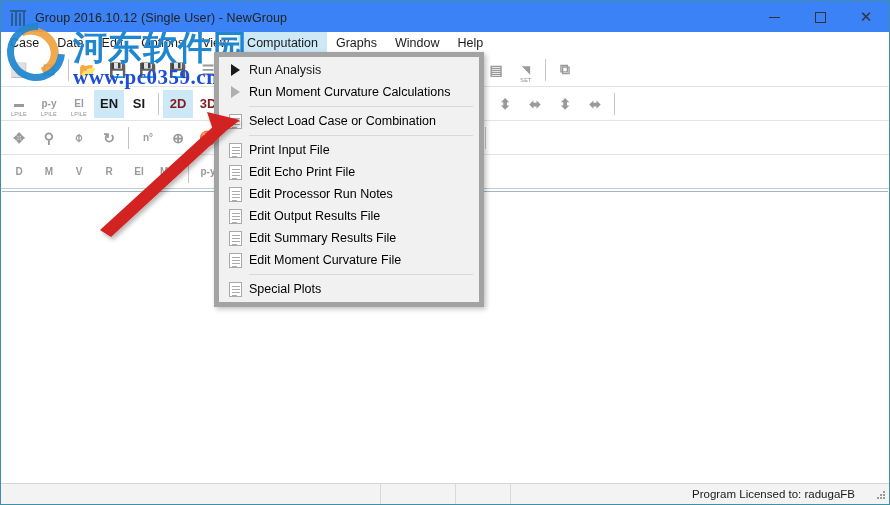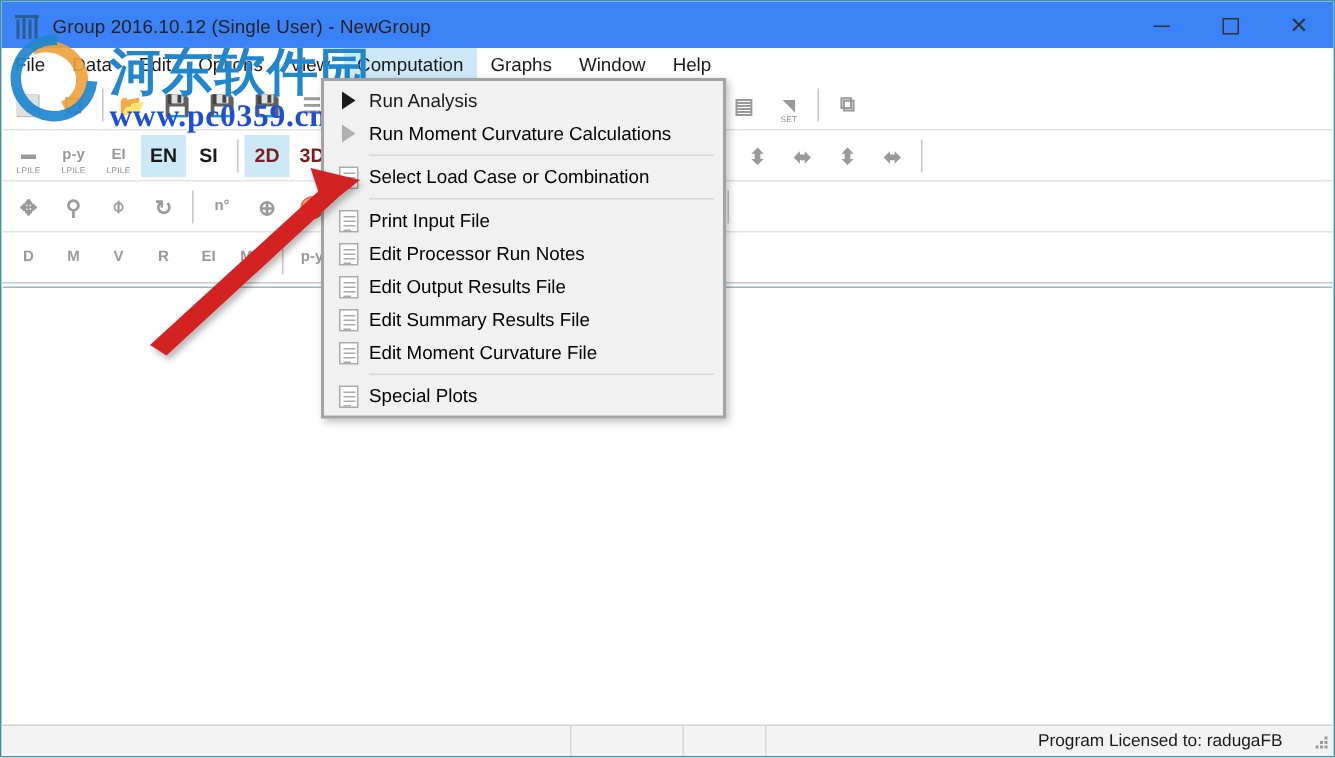--- a/index.html
+++ b/index.html
@@ -97,21 +97,21 @@
   .tlabel.red { color: #7f1d1d; }
   .tlabel.navy { color: #1c2f6b; }
   .sub { font-size: 5.5px; line-height: 5px; position:absolute; bottom:1px; left:0; right:0; text-align:center; letter-spacing:0.2px; }
 
   
   .dropdown {
     position: absolute;
     left: 213px; top: 51px;
     width: 270px;
     background: #f1f1f1;
-    border: 2px solid #a3a3a3;
+    border: 5px solid #a3a3a3;
     box-shadow: 2px 2px 5px rgba(0,0,0,0.25);
     z-index: 60;
     padding: 2px 0;
   }
   .dd-item {
     height: 22px;
     display: flex; align-items: center;
     font-size: 12.5px;
     padding-left: 2px;
   }
@@ -246,21 +246,21 @@
         <span class="glyph-max"></span>
       </div>
       <div class="wincontrol wc-close">
         <span class="glyph-close">✕</span>
       </div>
     </div>
   </div>
 
   <div class="menubar" id="menubar">
       <div class="menu-item">
-        <span>File</span>
+        <span>Case</span>
       </div>
       <div class="menu-item">
         <span>Data</span>
       </div>
       <div class="menu-item">
         <span>Edit</span>
       </div>
       <div class="menu-item">
         <span>Options</span>
       </div>
@@ -551,20 +551,31 @@
       <div class="dd-item disabled">
         <span class="dd-ico">
           <span class="dd-file">
             <i style="top: 3px; width: 8px;"></i>
             <i style="top: 6px; width: 8px;"></i>
             <i style="top: 9px; width: 8px;"></i>
             <i style="top: 12px; width: 5px;"></i>
           </span>
         </span>
         <span class="dd-label">Print Input File</span>
+      </div>
+      <div class="dd-item disabled">
+        <span class="dd-ico">
+          <span class="dd-file">
+            <i style="top: 3px; width: 8px;"></i>
+            <i style="top: 6px; width: 8px;"></i>
+            <i style="top: 9px; width: 8px;"></i>
+            <i style="top: 12px; width: 5px;"></i>
+          </span>
+        </span>
+        <span class="dd-label">Edit Echo Print File</span>
       </div>
       <div class="dd-item disabled">
         <span class="dd-ico">
           <span class="dd-file">
             <i style="top: 3px; width: 8px;"></i>
             <i style="top: 6px; width: 8px;"></i>
             <i style="top: 9px; width: 8px;"></i>
             <i style="top: 12px; width: 5px;"></i>
           </span>
         </span>

